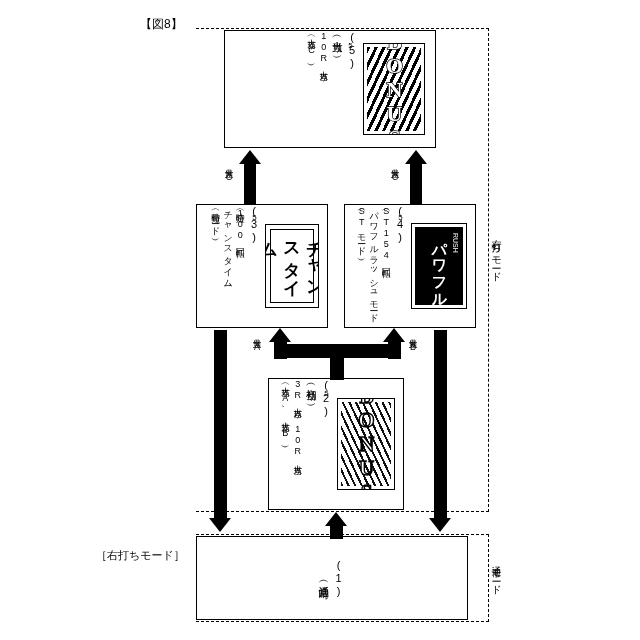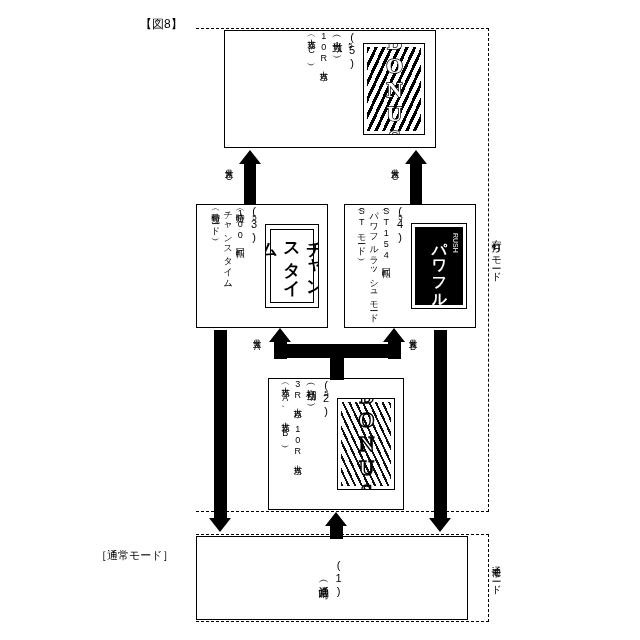--- a/index.html
+++ b/index.html
@@ -169,21 +169,21 @@
     text-orientation:upright;
     letter-spacing:2px;
   }
 </style>
 </head>
 <body>
 
 <div class="canvas">
 
   <div class="fig-label">【図8】</div>
-  <div class="flow-label">［通常モード］</div>
+  <div class="flow-label">［右打ちモード］</div>
 
   <div class="dash" style="left:196px;top:28px;width:292px;height:482px;border-width:1px;border-style:dashed;border-color:#000;border-left:none;border-bottom:1px dashed #000;border-top:1px dashed #000;border-right:1px dashed #000;background:none;"></div>
   <div class="mode-label" style="left:489px;top:232px;">右打ちモード</div>
 
   <div class="dash" style="left:196px;top:534px;width:292px;height:86px;border-width:1px;border-style:dashed;border-color:#000;border-left:none;background:none;"></div>
   <div class="mode-label" style="left:489px;top:558px;">通常モード</div>
 
   <div class="box" style="left:224px;top:30px;width:212px;height:118px;">
     <div class="box-inner">
       <div class="screen" style="width:62px;height:92px;margin-right:10px;">

